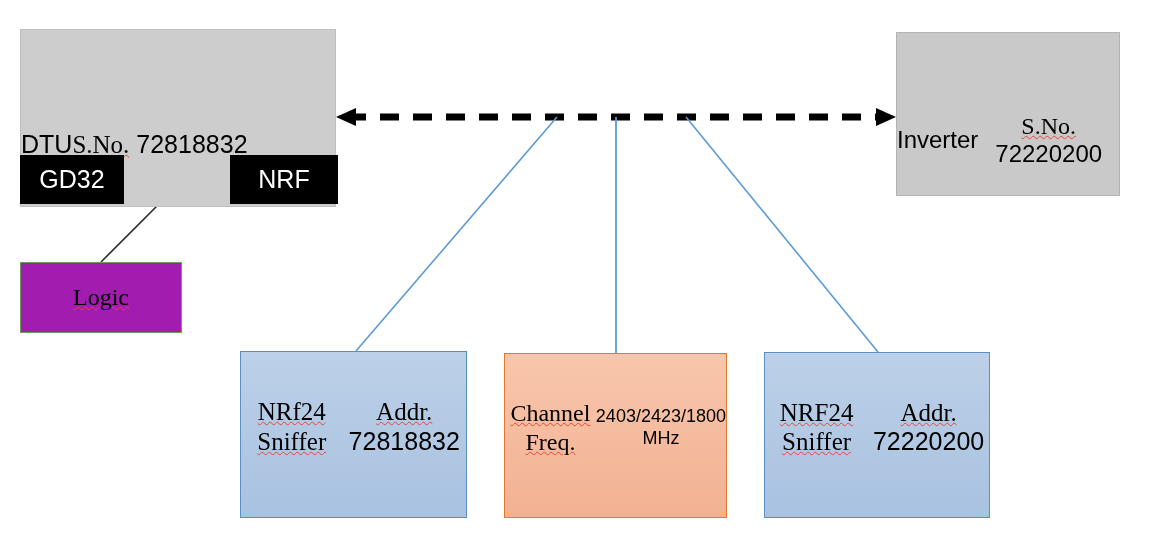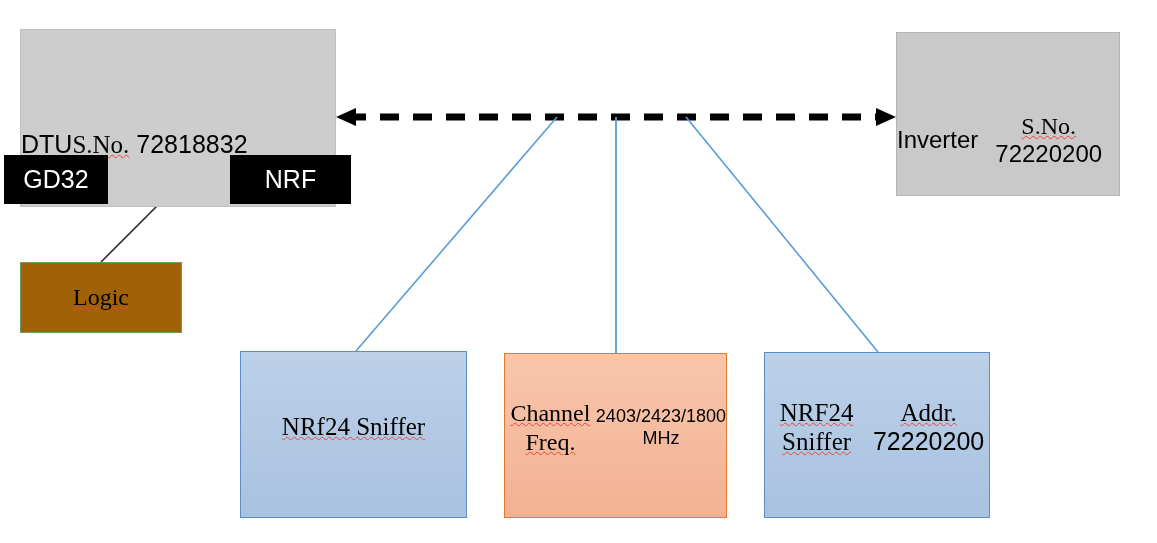--- a/index.html
+++ b/index.html
@@ -58,30 +58,30 @@
   .blk {
     position: absolute;
     box-sizing: border-box;
     background: #000000;
     color: #ffffff;
     display: flex;
     align-items: center;
     justify-content: center;
     font-size: 25px;
   }
-  #gd32-box { left: 4px; top: 155px; width: 104px; height: 49px; }
-  #nrf-box  { left: 230px; top: 155px; width: 121px; height: 49px; }
+  #gd32-box { left: 20px; top: 155px; width: 104px; height: 49px; }
+  #nrf-box  { left: 230px; top: 155px; width: 108px; height: 49px; }
 
   
   #logic-box {
     left: 20px;
     top: 262px;
     width: 162px;
     height: 71px;
-    background: #a16207;
+    background: #a21caf;
     border: 1px solid #6d9e5e;
     font-size: 24px;
   }
 
   
   #sniffer-left {
     left: 240px;
     top: 351px;
     width: 227px;
     height: 167px;
@@ -175,20 +175,21 @@
     <span class="squiggle">Logic</span>
   </div>
 
   <div class="box" id="inverter-box">
     <div class="l1">Inverter</div>
     <div class="l2"><span class="squiggle">S.No.</span> <span>72220200</span></div>
   </div>
 
   <div class="box" id="sniffer-left">
     <div class="l1"><span class="squiggle">NRf24 Sniffer</span></div>
+    <div class="l2"><span class="squiggle">Addr.</span> <span>72818832</span></div>
   </div>
 
   <div class="box" id="hackrf-box">
     <div class="l2"><span class="squiggle">Channel Freq.</span></div>
     <div class="l3">2403/2423/1800 MHz</div>
   </div>
 
   <div class="box" id="sniffer-right">
     <div class="l1"><span class="squiggle">NRF24 Sniffer</span></div>
     <div class="l2"><span class="squiggle">Addr.</span> <span>72220200</span></div>

